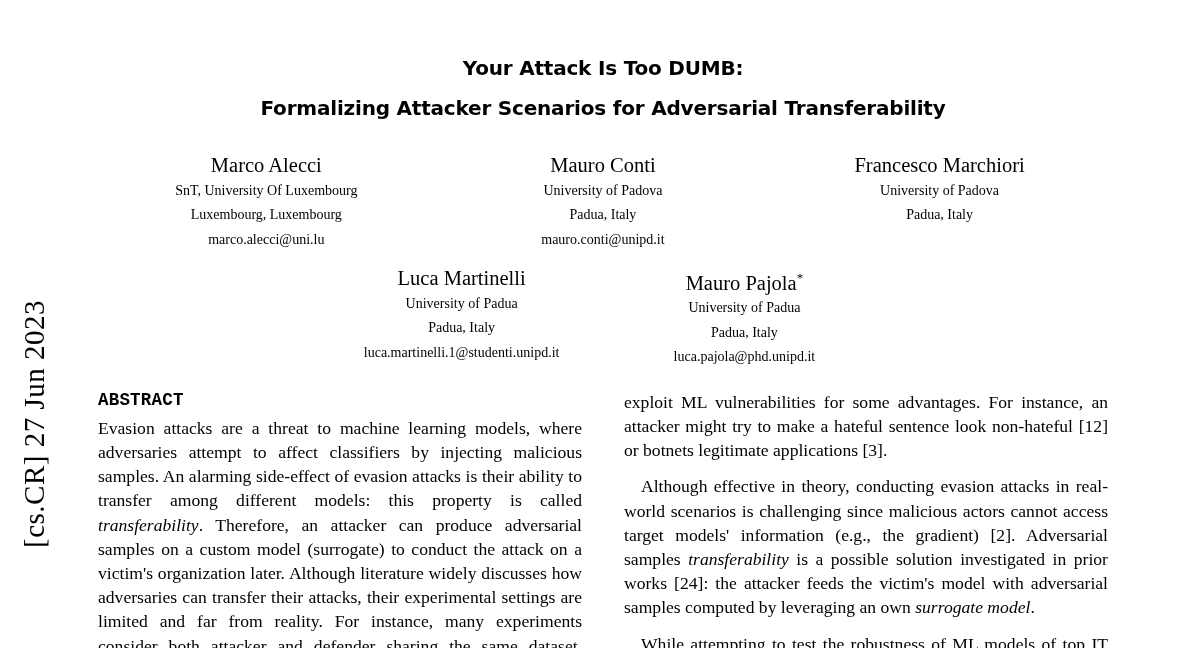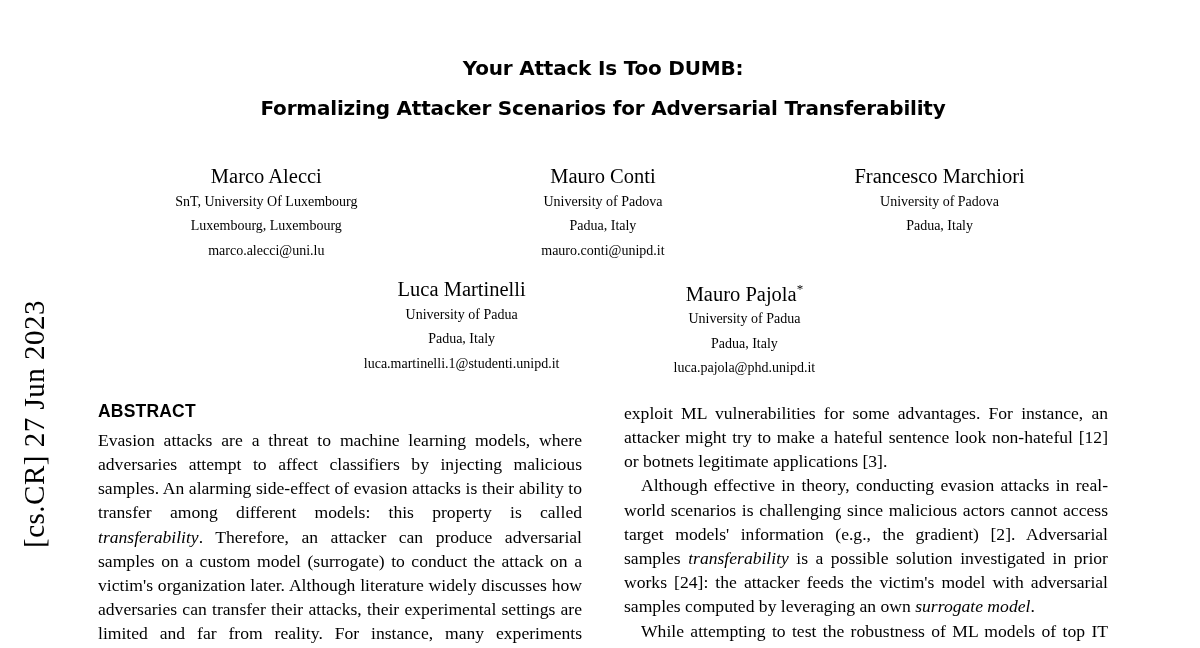--- a/index.html
+++ b/index.html
@@ -47,21 +47,21 @@
     font-weight: bold;
     font-size: 20px;
     line-height: 40px;
     letter-spacing: -0.2px;
     color: #000;
   }
 
   .authors-row {
     display: flex;
     width: 100%;
-    margin-top: 36px;
+    margin-top: 25px;
   }
   .authors-row.row1 > .author { width: 33.33%; }
   .authors-row.row2 {
     justify-content: center;
     margin-top: 14px;
   }
   .authors-row.row2 > .author { width: 28%; }
 
   .author {
     text-align: center;
@@ -82,37 +82,38 @@
   .columns {
     display: flex;
     margin-top: 20px;
     gap: 42px;
   }
   .col {
     width: 484px;
   }
 
   .section-head {
-    font-family: Liberation Sans, sans-serif;
+    font-family: Liberation Mono, monospace;
     font-weight: bold;
     font-size: 17.5px;
     letter-spacing: 0.2px;
     margin-bottom: 6px;
   }
 
   .col p {
     margin: 0;
     font-size: 17.6px;
     line-height: 24.2px;
     text-align: justify;
     text-justify: inter-word;
     hyphens: manual;
   }
   .col p.indent {
     text-indent: 17px;
+    margin-top: 12px;
   }
   .it { font-style: italic; }
 </style>
 </head>
 <body>
 
 <div class="side-stamp">[cs.CR]  27 Jun 2023</div>
 
 <div class="page">
 

